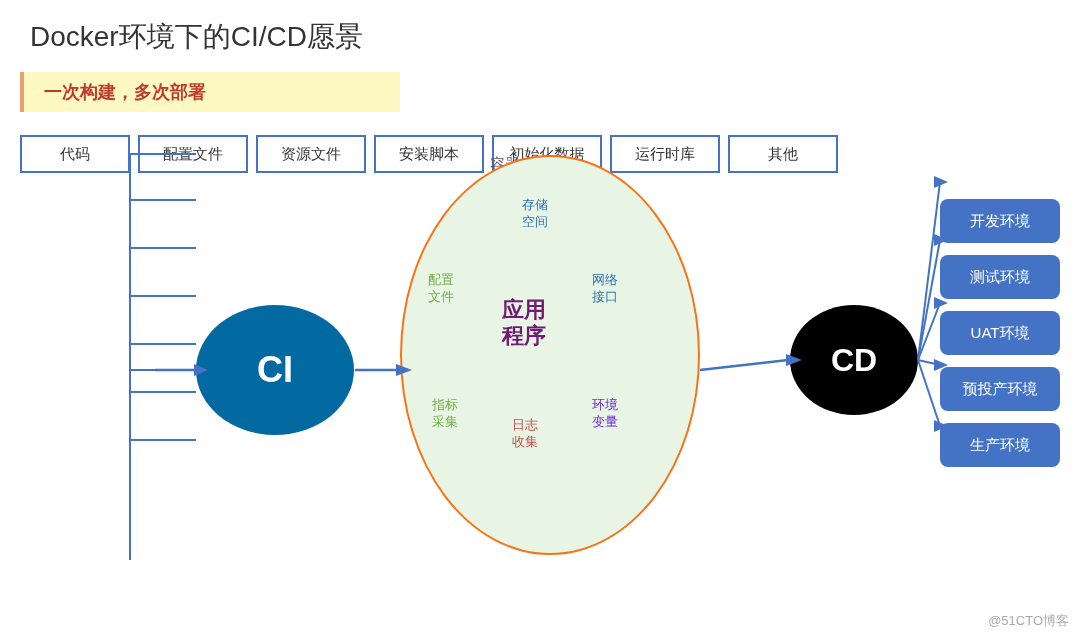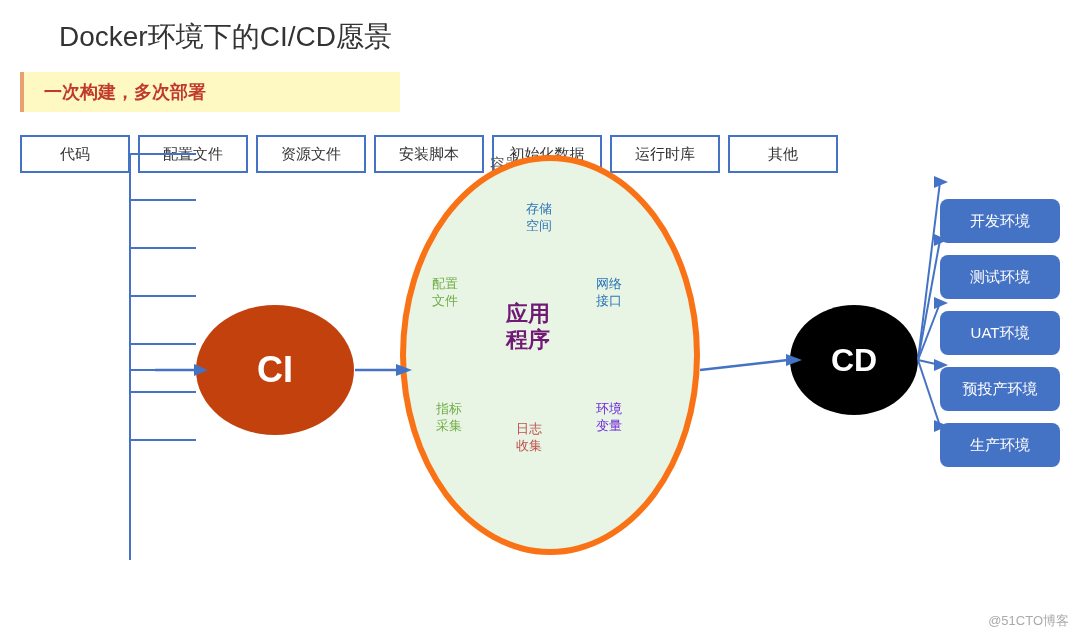--- a/index.html
+++ b/index.html
@@ -17,21 +17,20 @@
       background: white;
       position: relative;
     }
     .title {
       font-size: 28px;
       font-weight: normal;
       color: #333;
       position: absolute;
       top: 18px;
       left: 30px;
-      margin-left: 29px;
     }
     .subtitle-banner {
       position: absolute;
       top: 72px;
       left: 20px;
       width: 380px;
       background: #fef9c3;
       border-left: 4px solid #e8a070;
       padding: 8px 20px;
       font-size: 18px;
@@ -58,21 +57,21 @@
       color: #333;
       background: white;
     }
     
     .ci-ellipse {
       position: absolute;
       top: 305px;
       left: 196px;
       width: 158px;
       height: 130px;
-      background: #c2410c;
+      background: #0369a1;
       border-radius: 50%;
       display: flex;
       align-items: center;
       justify-content: center;
       font-size: 36px;
       font-weight: bold;
       color: white;
     }
     
     .cd-ellipse {
@@ -92,21 +91,21 @@
     }
     
     .container-circle {
       position: absolute;
       top: 155px;
       left: 400px;
       width: 300px;
       height: 400px;
       background: #e8f5e4;
       border-radius: 50%;
-      border: 6px solid #f97316;
+      border: 2px solid #f97316;
       display: flex;
       align-items: center;
       justify-content: center;
     }
     .container-label {
       position: absolute;
       top: 155px;
       left: 490px;
       font-size: 15px;
       color: #555;

